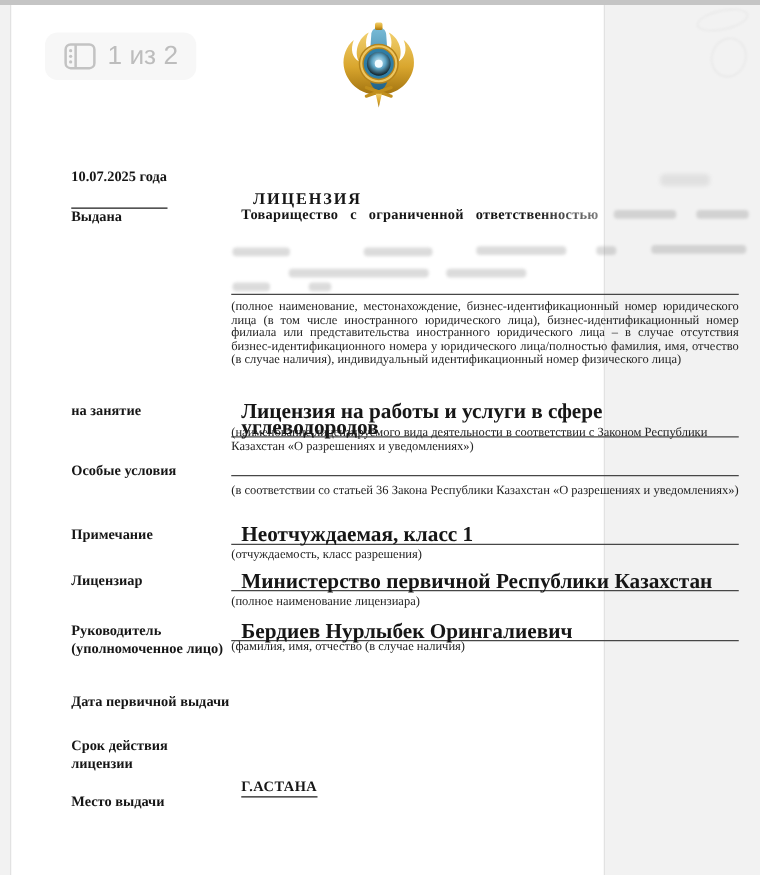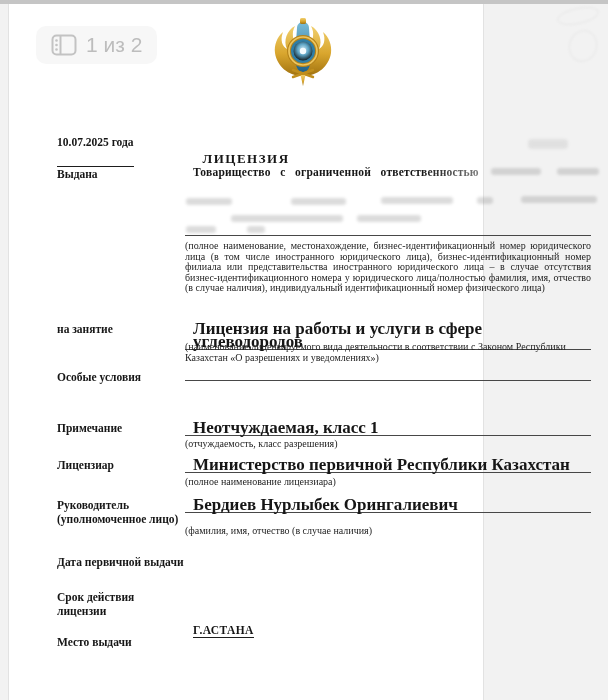--- a/index.html
+++ b/index.html
@@ -119,35 +119,36 @@
     <div class="red" style="left:238px;top:222px;width:18px;"></div>
     <div class="uline" style="top:231px;"></div>
     <div class="hint justify" style="top:237px;">(полное наименование, местонахождение, бизнес-идентификационный номер юридического лица (в том числе иностранного юридического лица), бизнес-идентификационный номер филиала или представительства иностранного юридического лица – в случае отсутствия бизнес-идентификационного номера у юридического лица/полностью фамилия, имя, отчество (в случае наличия), индивидуальный идентификационный номер физического лица)</div>
 
     <div class="lbl" style="top:318px;">на занятие</div>
     <div class="field" style="top:318px;">Лицензия на работы и услуги в сфере углеводородов</div>
     <div class="hint center" style="top:338px;">(наименование лицензируемого вида деятельности в соответствии с Законом Республики Казахстан «О разрешениях и уведомлениях»)</div>
 
     <div class="lbl" style="top:366px;">Особые условия</div>
     <div class="uline" style="top:376px;"></div>
+    <div class="hint center" style="top:384px;">(в соответствии со статьей 36 Закона Республики Казахстан «О разрешениях и уведомлениях»)</div>
 
     <div class="lbl" style="top:417px;">Примечание</div>
     <div class="field" style="top:417px;">Неотчуждаемая, класс 1</div>
     <div class="hint center" style="top:435px;">(отчуждаемость, класс разрешения)</div>
 
     <div class="lbl" style="top:454px;">Лицензиар</div>
     <div class="field" style="top:454px;">Министерство первичной Республики Казахстан</div>
     <div class="hint center" style="top:473px;">(полное наименование лицензиара)</div>
 
     <div class="lbl" style="top:494px;">
       <span>Руководитель</span><br>
       <span>(уполномоченное лицо)</span>
     </div>
     <div class="field" style="top:494px;">Бердиев Нурлыбек Орингалиевич</div>
-    <div class="hint center" style="top:522px;">(фамилия, имя, отчество (в случае наличия)</div>
+    <div class="hint center" style="top:509px;">(фамилия, имя, отчество (в случае наличия)</div>
 
     <div class="lbl" style="top:586px;width:96px;">Срок действия лицензии</div>
 
     <div class="lbl" style="top:551px;width:180px;">Дата первичной выдачи</div>
 
     <div class="lbl" style="top:631px;">Место выдачи</div>
     <div style="position:absolute;left:184px;top:620px;font-weight:bold;font-size:11.5px;">
       <span class="inline-val">Г.АСТАНА</span>
     </div>
 

